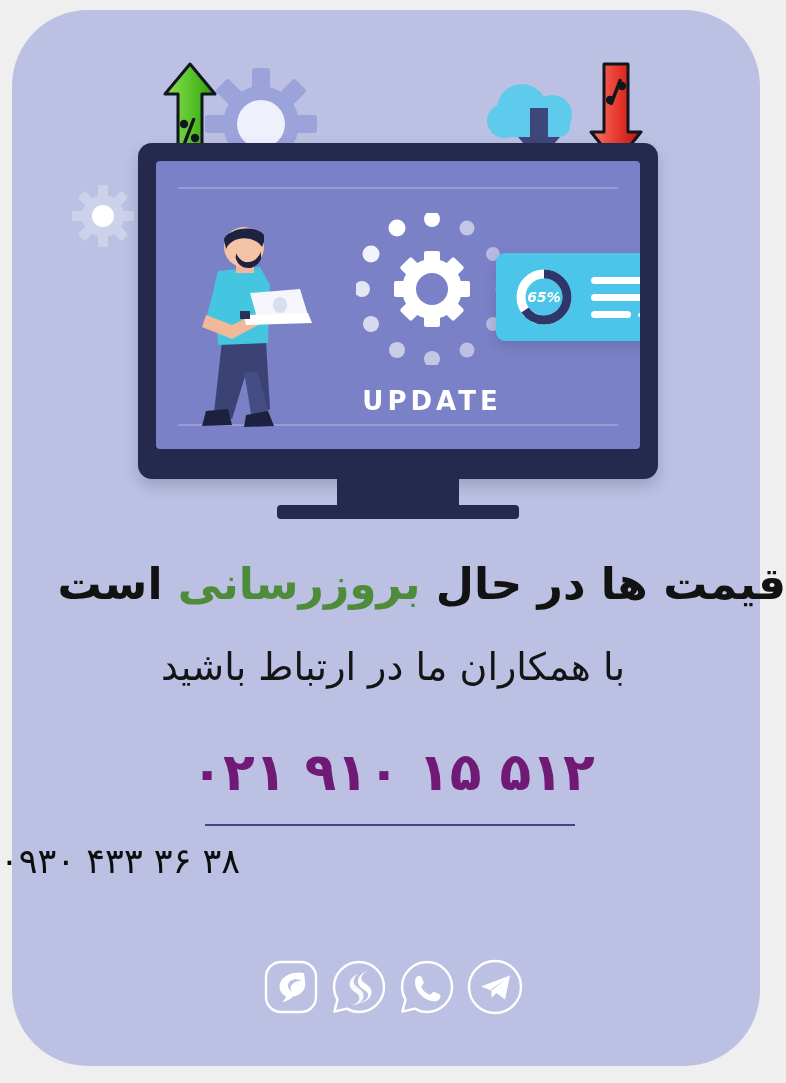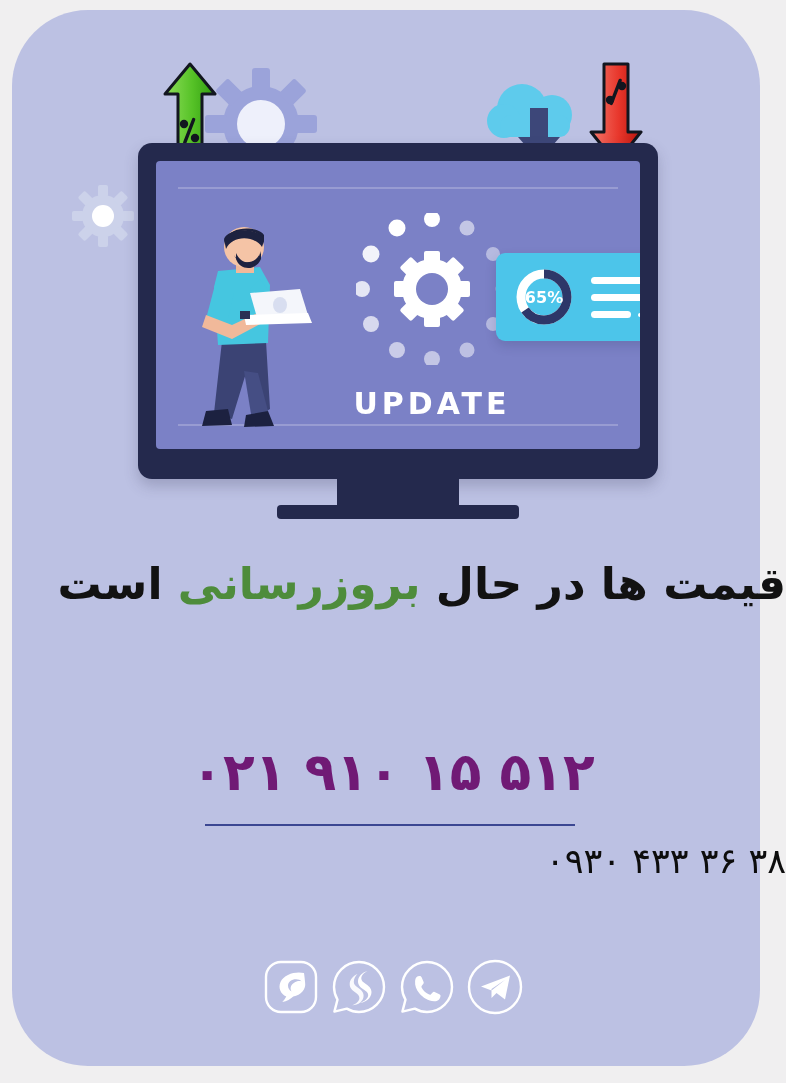--- a/index.html
+++ b/index.html
@@ -69,33 +69,34 @@
     position:absolute;left:139px;top:362px;width:242px;height:14px;
     background:#24294d;border-radius:4px;
   }
 
   
   .person{position:absolute;left:32px;top:62px;width:130px;height:232px;}
   .gear-loader{position:absolute;left:200px;top:52px;width:152px;height:152px;}
   .update-word{
     position:absolute;left:170px;top:225px;width:212px;
     text-align:center;color:#ffffff;
-    font-size:30px;font-weight:bold;letter-spacing:4px;
+    font-size:26px;font-weight:bold;letter-spacing:4px;
     font-family:"DejaVu Sans","Liberation Sans",sans-serif;
   }
   .stat-card{
     position:absolute;left:340px;top:92px;width:245px;height:88px;
     background:#4cc5ea;border-radius:9px;
     box-shadow:0 5px 11px rgba(40,50,90,.18);
   }
   .donut{position:absolute;left:17px;top:13px;width:62px;height:62px;}
   .donut-label{
     position:absolute;inset:0;display:flex;align-items:center;justify-content:center;
-    color:#fff;font-size:16px;font-weight:bold;
-    font-family:"DejaVu Sans","Liberation Sans",sans-serif;
+    color:#fff;font-size:14px;font-weight:bold;
+    font-family:"DejaVu Sans","Liberation Sans",sans-serif;
+    font-style:italic;
   }
   .bar{position:absolute;height:7px;border-radius:4px;background:#ffffff;}
   .bardots{position:absolute;height:4px;}
   .bardots i{
     display:inline-block;width:4px;height:4px;border-radius:50%;
     background:#fff;margin-right:4px;vertical-align:top;
   }
 
   
   .headline{
@@ -118,21 +119,21 @@
     font-size:52px;font-weight:bold;color:#701a75;
     letter-spacing:2px;
     font-family:"DejaVu Sans","Liberation Sans",sans-serif;
   }
   .divider{
     position:absolute;left:205px;top:824px;width:370px;height:2px;
     background:#3b4792;
   }
   .phone-alt{
     position:absolute;left:0;width:786px;
-    text-align:right;direction:ltr;
+    text-align:left;direction:ltr;
     font-size:35px;color:#0d0d0d;letter-spacing:1px;
     font-family:"DejaVu Sans","Liberation Sans",sans-serif;
   }
   .phone-alt-1{top:841px;}
   .phone-alt-2{top:897px;}
 
   
   .socials{
     position:absolute;left:0;top:958px;width:786px;
     display:flex;justify-content:center;align-items:center;gap:10px;
@@ -322,20 +323,21 @@
       </div>
       <div class="mon-neck"></div>
       <div class="mon-base"></div>
     </div>
   </div>
 
   <div class="headline">
     <span>قیمت ها در حال </span><span class="hl-green">بروزرسانی</span><span> است</span>
   </div>
 
+  <div class="subline">با همکاران ما در ارتباط باشید</div>
 
   <div class="phone-main">۰۲۱ ۹۱۰ ۱۵ ۵۱۲</div>
 
   <div class="divider"></div>
 
   <div class="phone-alt phone-alt-1">۰۹۳۰ ۴۳۳ ۳۶ ۳۸</div>
 
   <div class="socials">
 
     <div class="social">

